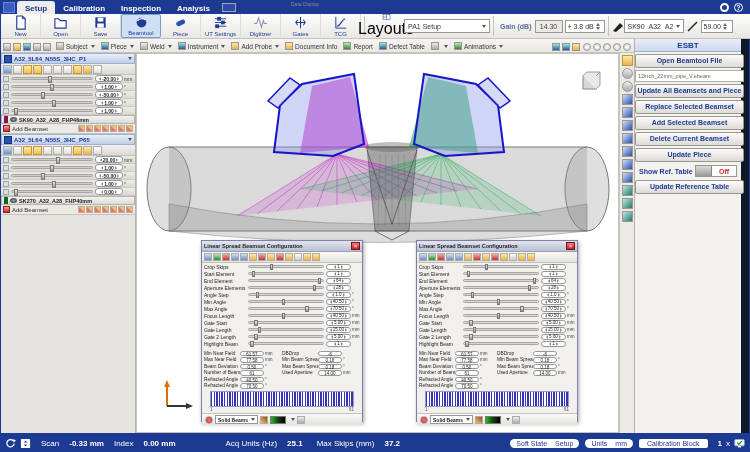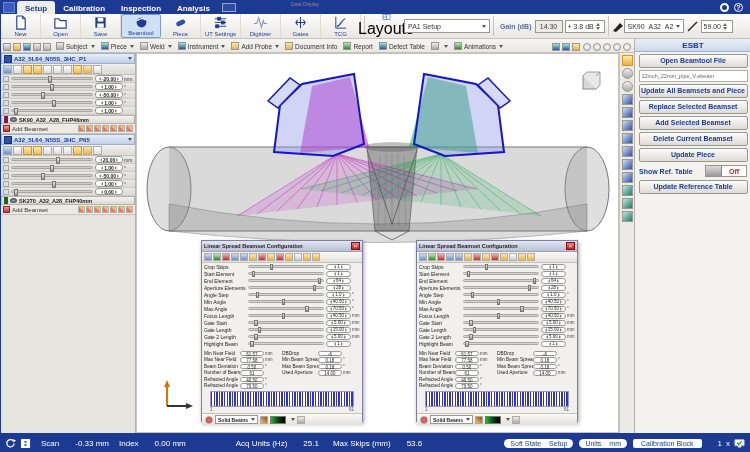--- a/index.html
+++ b/index.html
@@ -70,34 +70,34 @@
 .ti{width:7px;height:7px;margin-left:1px;background:linear-gradient(45deg,#e87070 40%,#f5c060 60%);border:1px solid #b5b2ac;}
 
 #canvas{position:absolute;left:135px;top:52px;width:483px;height:380px;background:#fff;border:1px solid #c6c3bd;}
 
 #iconstrip{position:absolute;left:618px;top:52px;width:15px;height:380px;background:#eceae6;border-left:1px solid #c6c3bd;display:flex;flex-direction:column;align-items:center;padding-top:2px;gap:2px;}
 .vi{width:11px;height:11px;border:1px solid #9a978f;background:linear-gradient(135deg,#cfe0f5,#2a50b0);}
 .vi.sel{background:linear-gradient(#ffe9a8,#e8b24a);border-color:#c89830;}
 .vi.g{background:linear-gradient(#eee,#aaa);border-radius:50%;}
 .vi.t{background:linear-gradient(135deg,#bfe8e0,#207a6a);}
 
-#esbt{position:absolute;left:633px;top:38px;width:117px;height:394px;background:#f4f2ef;border-left:1px solid #b5b2ac;}
+#esbt{position:absolute;left:633px;top:38px;width:107px;height:394px;background:#f4f2ef;border-left:1px solid #b5b2ac;}
 #esbthead{height:13px;background:linear-gradient(#e9eef8,#cdd8ec);border-bottom:1px solid #9fb0cf;text-align:center;font-size:8px;font-weight:bold;color:#1d3a93;line-height:13px;}
 #esbtsec{font-size:8px;font-weight:bold;color:#1d3a93;padding:4px 4px 2px;}
 .ebtn{display:block;width:109px;margin:2px auto;height:14px;background:linear-gradient(#fbfbfa,#dddbd6);border:1px solid #9a978f;border-radius:2px;font-size:7px;color:#1d3a93;font-weight:bold;text-align:center;line-height:12px;overflow:hidden;white-space:nowrap;}
 .efile{width:109px;margin:2px auto;height:12px;background:#fff;border:1px solid #b0ada7;font-size:5.5px;color:#666;line-height:11px;padding:0 2px;overflow:hidden;white-space:nowrap;}
 .togglerow{display:flex;align-items:center;margin:3px 4px;}
 .toglabel{font-size:7px;color:#1d3a93;font-weight:bold;flex:1;}
 .toggle{width:42px;height:12px;border:1px solid #9a978f;background:#fff;display:flex;}
 .knob{width:16px;height:100%;background:linear-gradient(#ddd,#999);border-right:1px solid #888;}
 .offtxt{flex:1;text-align:center;font-size:7px;color:#cc2222;font-weight:bold;line-height:11px;}
 
 #statusbar{position:absolute;left:0;top:432px;width:750px;height:20px;background:#1d3a93;color:#fff;display:flex;align-items:center;font-size:8px;}
 .sb{margin-left:10px;white-space:nowrap;}
-.sbv{margin-left:16px;font-weight:normal;white-space:nowrap;}
+.sbv{margin-left:10px;font-weight:bold;white-space:nowrap;}
 .pill{background:#fff;color:#1d3a93;border-radius:6px;font-size:7px;padding:1px 6px;margin-left:6px;display:flex;gap:8px;white-space:nowrap;}
 .cblock{background:#fff;color:#1d3a93;font-size:7px;padding:1px 8px;margin-left:6px;white-space:nowrap;border-radius:2px;}
 .sico{width:11px;height:11px;margin-left:4px;}
 
 .dialog{position:absolute;top:239px;width:162px;height:182px;background:#f2f0ec;border:1px solid #7e7ea8;box-shadow:1px 2px 4px rgba(0,0,0,.35);z-index:5;}
 .dtitle{height:11px;background:linear-gradient(#e3e6ef,#b9c0d4);display:flex;align-items:center;padding:0 2px;border-bottom:1px solid #9aa0b4;}
 .dtxt{flex:1;font-size:5.5px;font-weight:bold;color:#222;white-space:nowrap;overflow:hidden;}
 .dclose{width:9px;height:8px;background:linear-gradient(#f08080,#c02020);border:1px solid #801010;color:#fff;font-size:6px;line-height:7px;text-align:center;}
 .dtools{height:11px;display:flex;align-items:center;gap:1px;padding:0 2px;background:linear-gradient(#faf9f6,#e3e1dc);border-bottom:1px solid #c6c3bd;}
 .dti{width:8px;height:8px;border:1px solid #b0ada7;}
@@ -1178,21 +1178,21 @@
         <polygon points="6,3 4,5 8,5" fill="#1d3a93"></polygon>
         <polygon points="6,9 4,7 8,7" fill="#1d3a93"></polygon>
       </svg>
     <span class="sb">Scan</span>
     <span class="sbv">-0.33 mm</span>
     <span class="sb" style="">Index</span>
     <span class="sbv">0.00 mm</span>
     <span class="sb" style="margin-left:50px">Acq Units (Hz)</span>
     <span class="sbv">25.1</span>
     <span class="sb" style="margin-left:14px">Max Skips (mm)</span>
-    <span class="sbv">53.6</span>
+    <span class="sbv">37.2</span>
     <span class="pill" style="margin-left:auto">
       <span>Soft State</span>
       <span>Setup</span>
     </span>
     <span class="pill">
       <span>Units</span>
       <span>mm</span>
     </span>
     <span class="cblock">Calibration Block</span>
     <span class="sbv">1</span>

